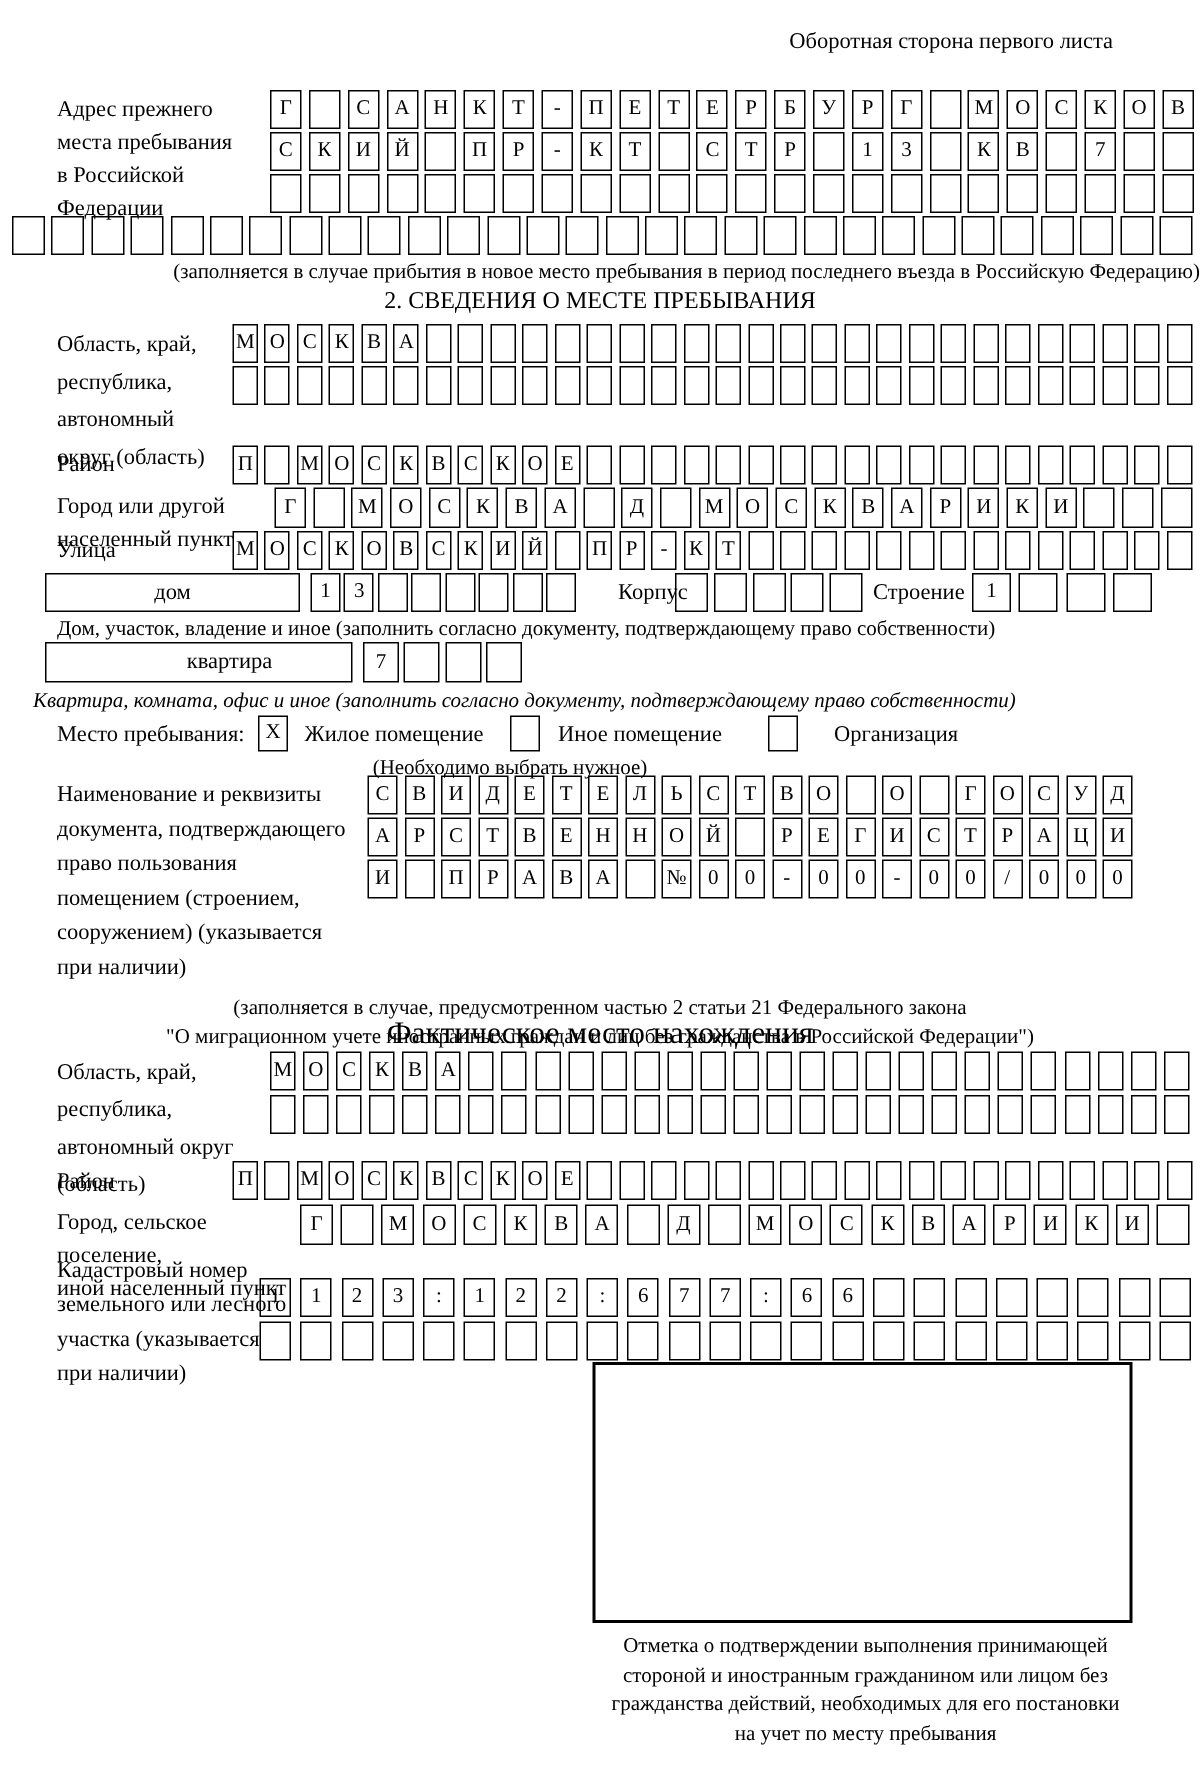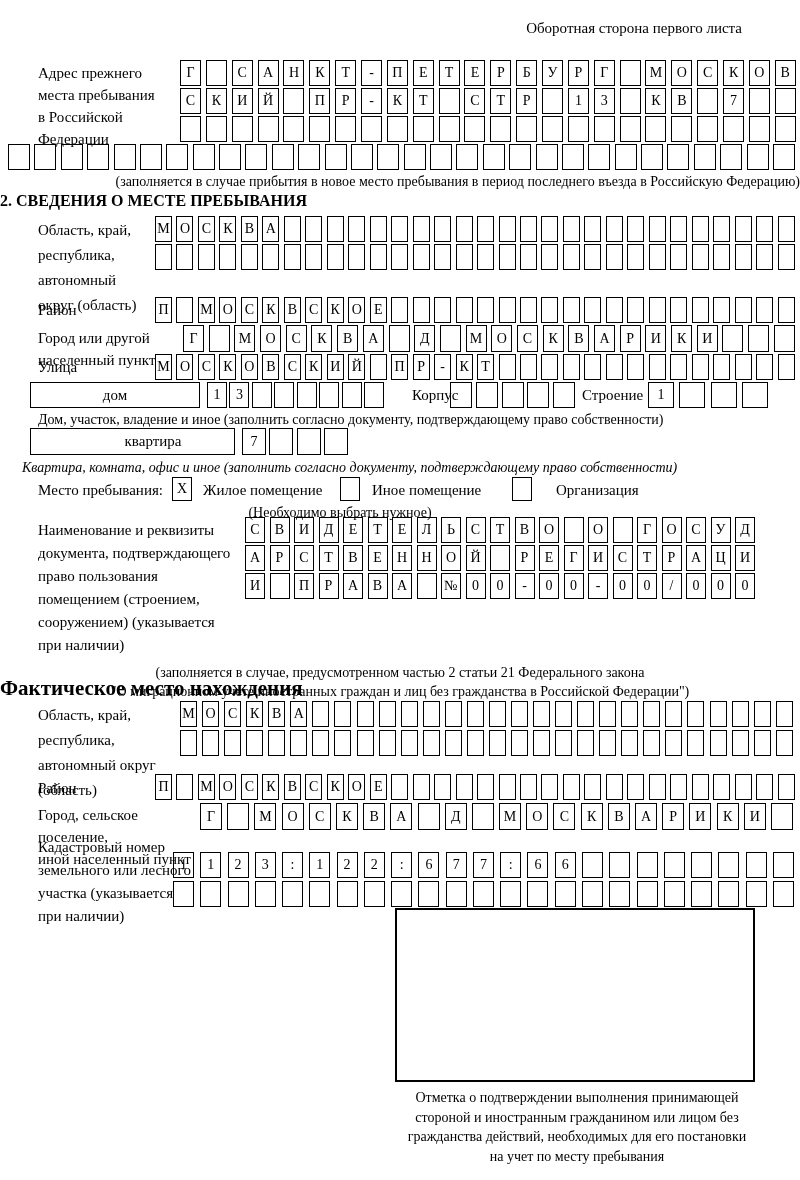--- a/index.html
+++ b/index.html
@@ -2,21 +2,21 @@
 <html><head>
 <meta charset="utf-8">
 <style>
   html,body{margin:0;padding:0;background:#fff;}
   .page{position:relative;width:800px;height:1180px;background:#ffffff;color:#000;
         font-family:"Liberation Serif","DejaVu Serif",serif;overflow:hidden;}
   .abs{position:absolute;}
   .label{position:absolute;font-size:15px;line-height:22px;white-space:pre-line;}
   .caption{position:absolute;font-size:14px;line-height:18px;white-space:pre-line;}
   .center{text-align:center;}
-  .heading{position:absolute;left:0;width:800px;text-align:left;font-weight:bold;font-size:16px;}
+  .heading{position:absolute;left:0;width:800px;text-align:center;font-weight:normal;font-size:16px;}
   .boxrow{position:absolute;display:flex;justify-content:space-between;height:26px;}
   .cell{box-sizing:border-box;flex:0 0 auto;width:var(--cw,20px);height:100%;
         border:1.6px solid #000;display:flex;align-items:center;justify-content:center;
         font-size:14px;overflow:hidden;}
   .bigbox{position:absolute;box-sizing:border-box;border:1.6px solid #000;
           display:flex;align-items:center;justify-content:center;font-size:15px;}
   .checkbox{position:absolute;box-sizing:border-box;border:1.6px solid #000;width:20px;height:24px;
             display:flex;align-items:center;justify-content:center;font-size:14px;}
   .stampbox{position:absolute;box-sizing:border-box;border:2px solid #000;background:#fff;}
 </style>

